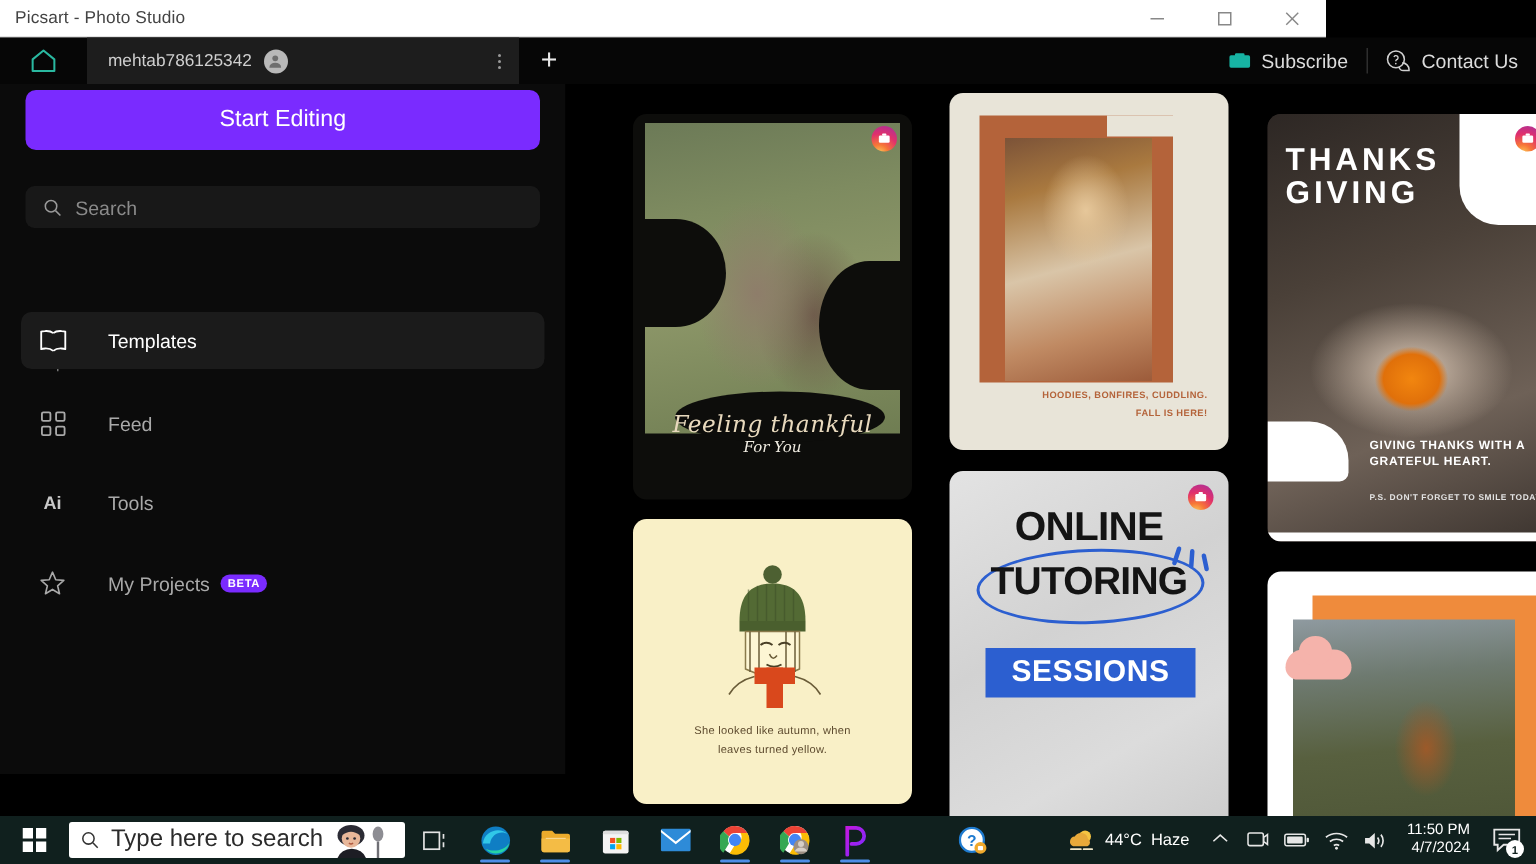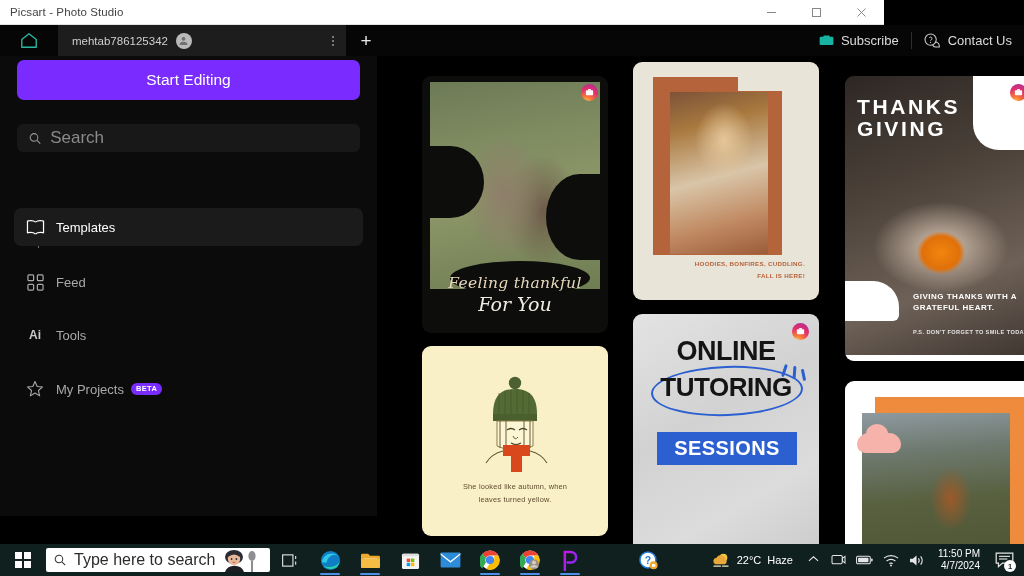--- a/index.html
+++ b/index.html
@@ -64,32 +64,32 @@
     font-size:15.5px; display:flex; align-items:center; justify-content:center;
     border:none; cursor:pointer;
   }
   #search-box{
     position:absolute; left:17px; top:68px; width:343px; height:28px;
     background:#181818; border-radius:6px; display:flex; align-items:center;
     gap:9px; padding:0 12px;
   }
   #search-box input{
     background:transparent;border:none;outline:none;color:#cfcfcf;
-    font-size:17px; font-family:"Liberation Sans", sans-serif; width:100%;
+    font-size:13px; font-family:"Liberation Sans", sans-serif; width:100%;
   }
   #search-box input::placeholder{ color:#8a8a8a; }
   .explore-label{
     position:absolute; left:25px; top:180px; font-size:10.5px; color:#7d7d7d;
   }
   .nav{
     position:absolute; left:14px; width:349px; height:38px;
     display:flex; align-items:center; gap:0; border-radius:7px;
   }
   .nav .ico{ width:42px; display:flex; align-items:center; justify-content:center; }
-  .nav .lbl{ font-size:13px; color:#a9a9a9; }
+  .nav .lbl{ font-size:13px; color:#a9a9a9;margin-left:16px; }
   .nav.active{ background:#1b1b1b; }
   .nav.active .lbl{ color:#ffffff; }
   .beta-badge{
     margin-left:7px; background:#7a2bff; color:#fff; font-size:7.5px; font-weight:bold;
     border-radius:8px; padding:2px 5px; letter-spacing:.4px; line-height:1;
   }
   #footer-links{
     position:absolute; left:0; top:516px; width:377px; height:28px;
     background:#0b0b0b; display:flex; align-items:center; font-size:11px; color:#cfcfcf;
   }
@@ -124,21 +124,21 @@
     position:absolute;right:-2px;top:92px;width:56px;height:86px;background:#0d0d0b;
     border-radius:60% 0 0 60%/50% 0 0 50%;
   }
   #card1 .c1blobb{
     position:absolute;left:20px;bottom:-6px;width:140px;height:34px;background:#0d0d0b;
     border-radius:50%;
   }
   .c1-text{ position:absolute; left:0; width:186px; text-align:center; }
   #c1t1{ top:198px; font-size:15.5px; color:#e8d9bd; font-family:"DejaVu Serif",serif;
          font-style:italic; letter-spacing:.3px; }
-  #c1t2{ top:217px; font-size:19px; color:#f0ece2; font-family:"DejaVu Serif",serif;
+  #c1t2{ top:217px; font-size:10px; color:#f0ece2; font-family:"DejaVu Serif",serif;
          font-style:italic; }
 
   
   #card2{ left:229px; top:6px; width:186px; height:238px; background:#e8e4d8; }
   #card2 .rustframe{
     position:absolute;left:20px;top:15px;width:129px;height:178px;background:#b4633a;
   }
   #card2 .rustnotch{
     position:absolute;left:105px;top:15px;width:44px;height:14px;background:#e8e4d8;
   }
@@ -586,21 +586,21 @@
   <div id="tray">
     <div class="weather">
       <svg width="19" height="16" viewBox="0 0 20 17">
         <circle cx="12" cy="6" r="4.2" fill="#f6c342"></circle>
         <path d="M3.5 13 a3.6 3.6 0 0 1 1.2-6.9 A5 5 0 0 1 14 7.6 a3 3 0 0 1-.4 5.4 Z" fill="#e8a93a"></path>
         <g stroke="#f0e6c8" stroke-width="1.3" stroke-linecap="round">
           <line x1="2" y1="15" x2="9" y2="15"></line>
             <line x1="11" y1="15" x2="17" y2="15"></line>
         </g>
       </svg>
-      <span>22°C</span>
+      <span>44°C</span>
       <span>Haze</span>
     </div>
 
     <div class="traychev">
       <svg width="11" height="8" viewBox="0 0 12 8">
         <path d="M1 6 L6 1.6 L11 6" fill="none" stroke="#e6e6e6" stroke-width="1.2"></path>
       </svg>
     </div>
 
     <div class="trayico">

